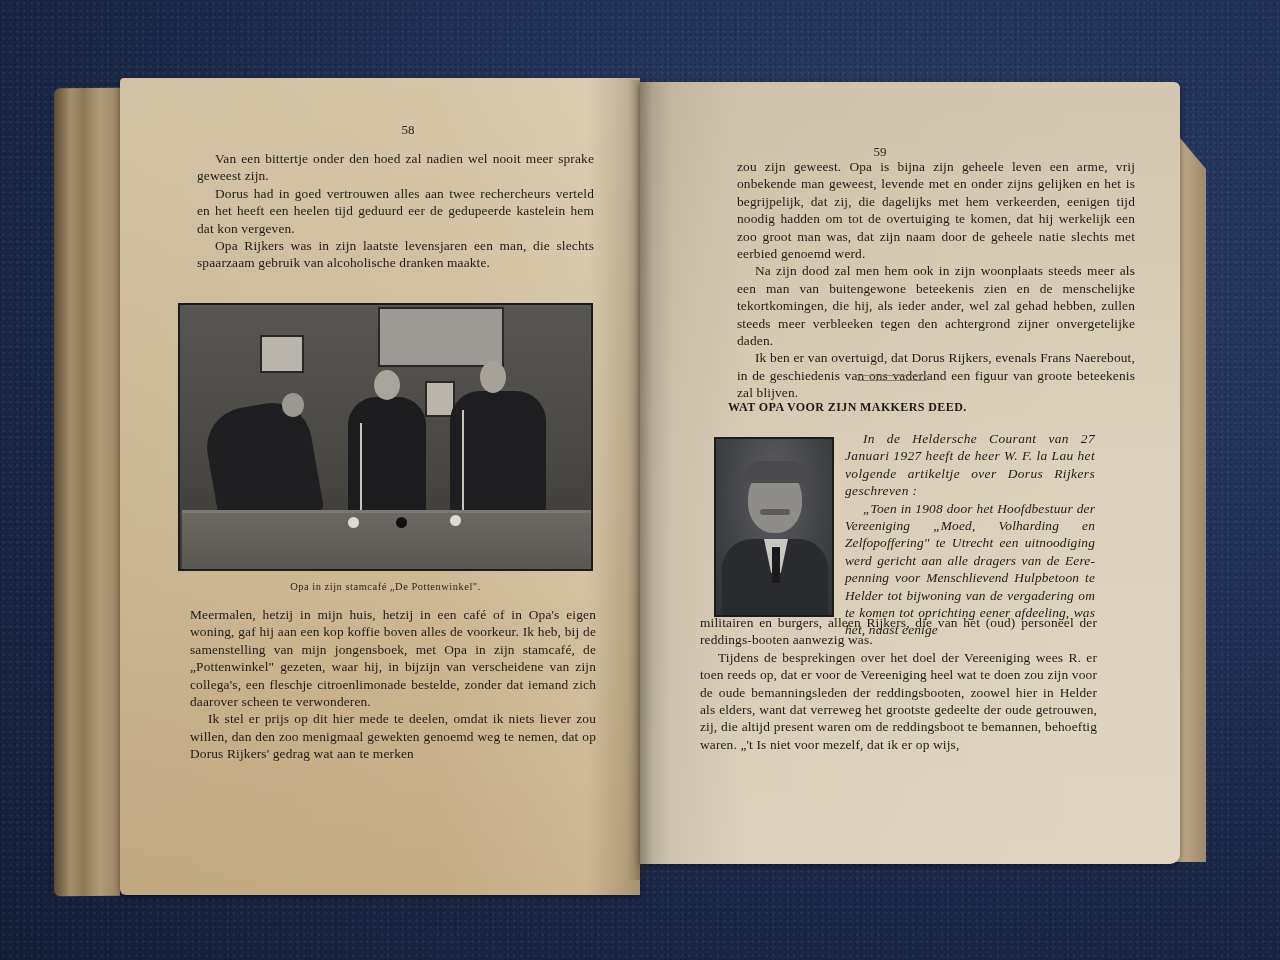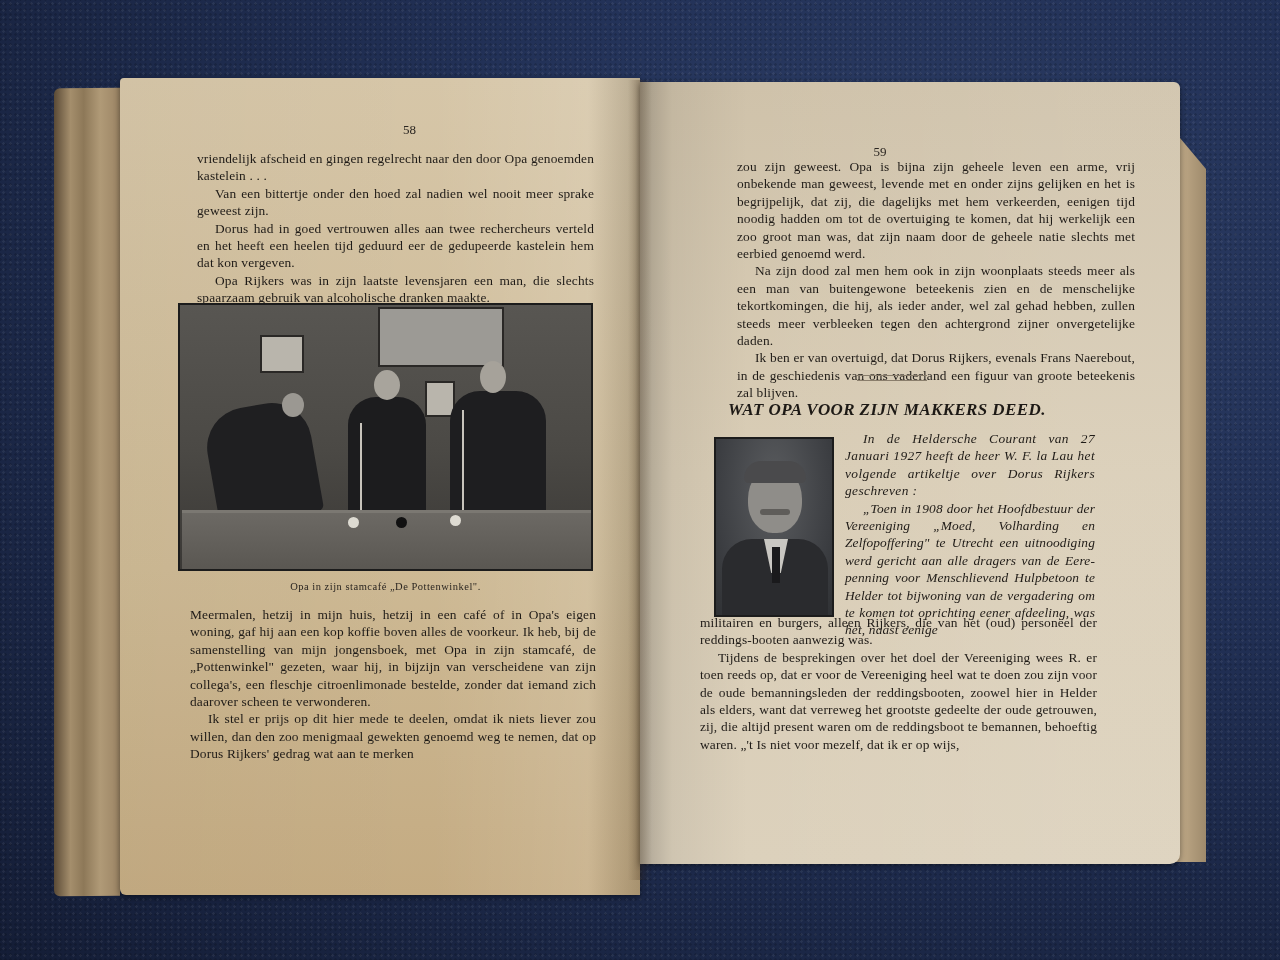--- a/index.html
+++ b/index.html
@@ -57,21 +57,21 @@
   .text-block {
     position:absolute; color:#1f1b17; font-size:13.4px; line-height:17.4px;
     text-align:justify; letter-spacing:0.15px;
   }
   .text-block p { margin:0; text-indent:18px; }
   .text-block p.no-indent { text-indent:0; }
   .caption {
     position:absolute; font-size:10.5px; color:#2a2520; text-align:center; letter-spacing:0.5px;
   }
   .heading {
-    position:absolute; font-size:17px; font-weight:bold; color:#1d1915; letter-spacing:0.4px;font-style:italic;
+    position:absolute; font-size:12px; font-weight:bold; color:#1d1915; letter-spacing:0.4px;
   }
   .ornament {
     position:absolute; width:70px; height:4px;
     border-top:1px solid #8a7e6c; border-bottom:1px solid #8a7e6c;
   }
   .photo {
     position:absolute; box-sizing:border-box; border:2px solid #1c1c1c; overflow:hidden;
   }
   .photo-billiards {
     left:178px; top:303px; width:415px; height:268px;
@@ -91,24 +91,23 @@
 
 <div class="book">
   <div class="stack-left"></div>
   <div class="stack-right"></div>
 
   <div class="page page-left"></div>
 
   <div class="page page-right"></div>
   <div class="gutter"></div>
 
-  <div class="page-number" style="left:356px; top:122px;text-align:right;">58</div>
+  <div class="page-number" style="left:378px; top:122px;">58</div>
 
   <div class="text-block" style="left:197px; top:150px; width:397px;">
-    <p class="no-indent">vriendelijk afscheid en gingen regelrecht naar den door Opa genoemden kastelein . . .</p>
     <p>Van een bittertje onder den hoed zal nadien wel nooit meer sprake geweest zijn.</p>
     <p>Dorus had in goed vertrouwen alles aan twee rechercheurs verteld en het heeft een heelen tijd geduurd eer de gedupeerde kastelein hem dat kon vergeven.</p>
     <p>Opa Rijkers was in zijn laatste levensjaren een man, die slechts spaarzaam gebruik van alcoholische dranken maakte.</p>
   </div>
 
   <div class="photo photo-billiards">
     <div class="shape frame" style="left:80px; top:30px; width:44px; height:38px;"></div>
     <div class="shape frame" style="left:198px; top:2px; width:126px; height:60px; background:#9c9a95;"></div>
     <div class="shape frame" style="left:245px; top:76px; width:30px; height:36px;"></div>
     <div class="shape" style="left:30px; top:100px; width:105px; height:115px; background:#1f1f21; border-radius:40px 40px 6px 6px; transform:rotate(-10deg);"></div>

